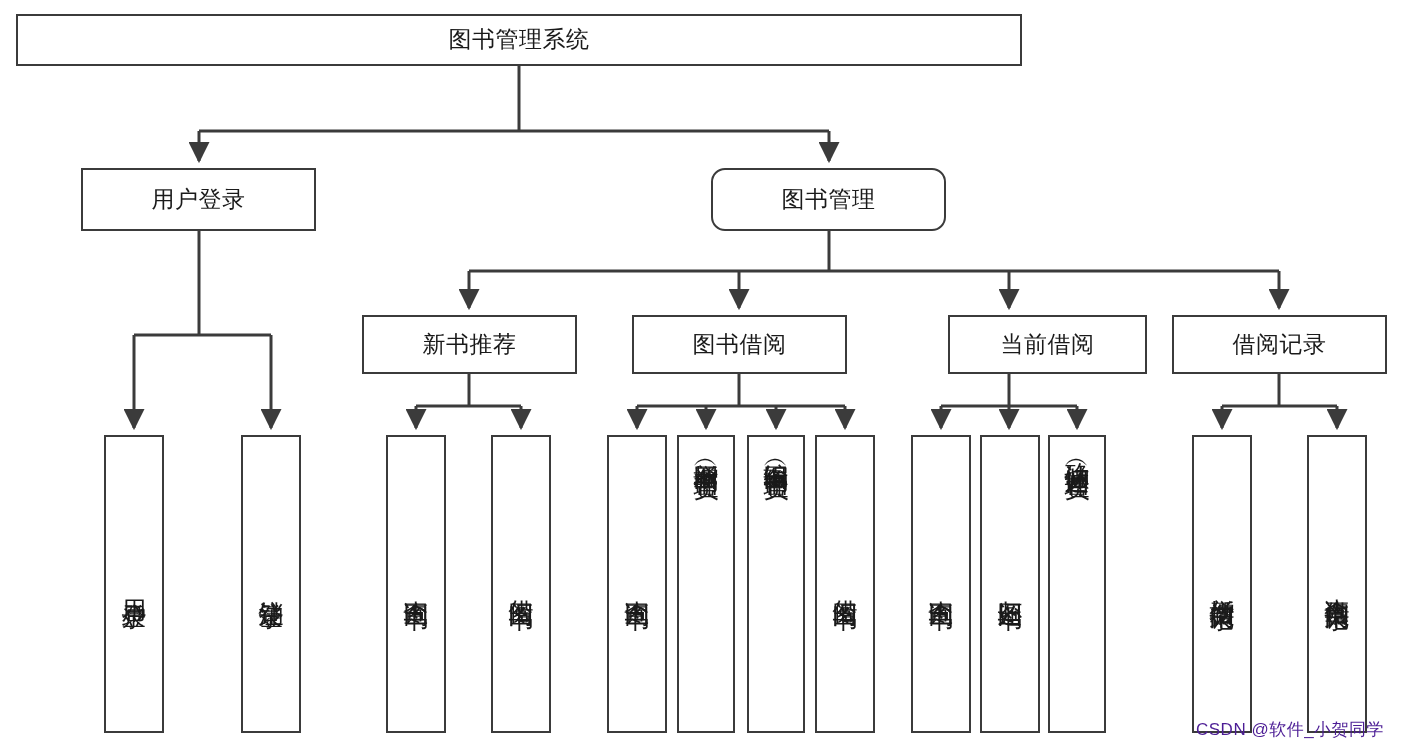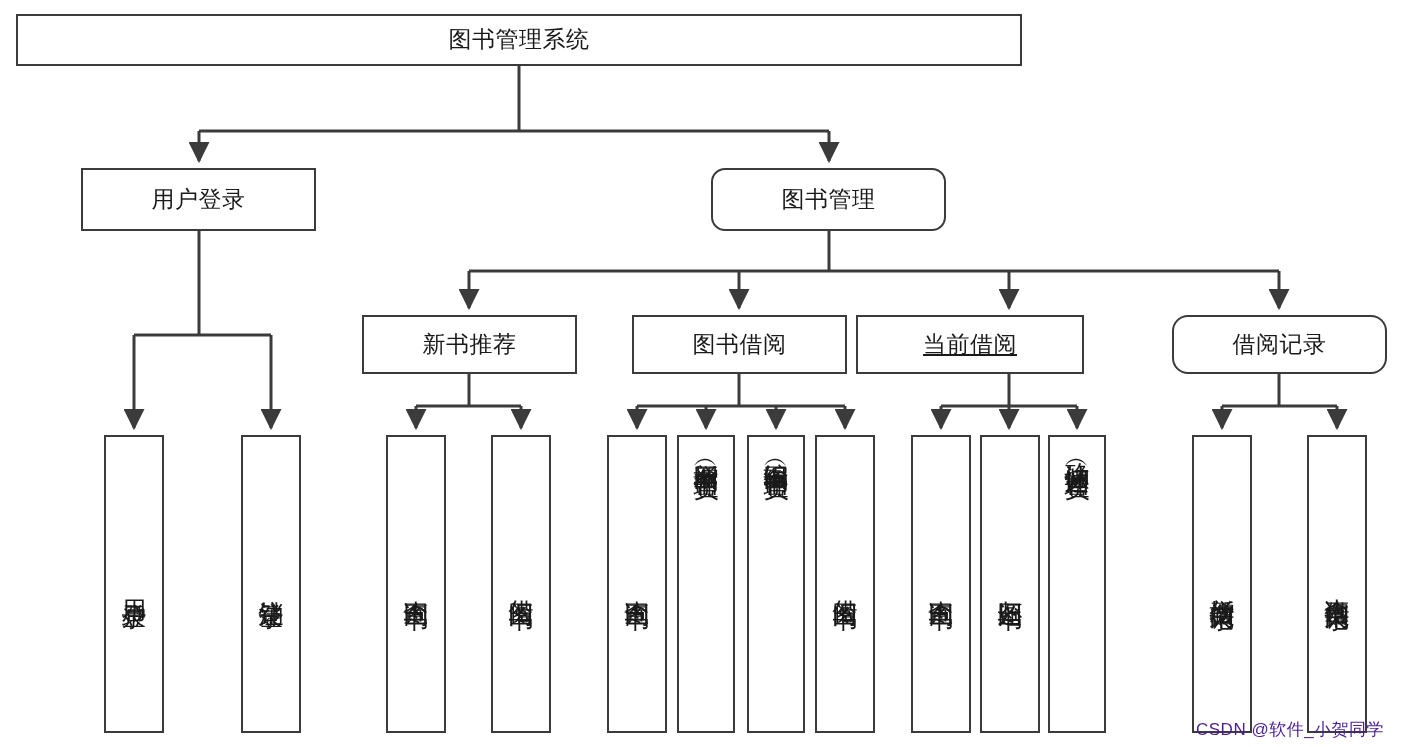--- a/index.html
+++ b/index.html
@@ -132,24 +132,24 @@
   <div class="node h" style="left:711px;top:168px;width:235px;height:63px;border-radius:14px;">
     <span class="lbl">图书管理</span>
   </div>
 
   <div class="node h" style="left:362px;top:315px;width:215px;height:59px;">
     <span class="lbl">新书推荐</span>
   </div>
   <div class="node h" style="left:632px;top:315px;width:215px;height:59px;">
     <span class="lbl">图书借阅</span>
   </div>
-  <div class="node h" style="left:856px;top:315px;width:228px;height:59px;text-decoration:underline;">
+  <div class="node h" style="left:948px;top:315px;width:199px;height:59px;">
     <span class="lbl">当前借阅</span>
   </div>
-  <div class="node h" style="left:1172px;top:315px;width:215px;height:59px;border-radius:16px;">
+  <div class="node h" style="left:1172px;top:315px;width:215px;height:59px;">
     <span class="lbl">借阅记录</span>
   </div>
 
   <div class="node v mid" style="left:104px;top:435px;width:60px;height:298px;">
     <span class="lbl">用户登录</span>
   </div>
   <div class="node v mid" style="left:241px;top:435px;width:60px;height:298px;">
     <span class="lbl">注销登录</span>
   </div>
 

